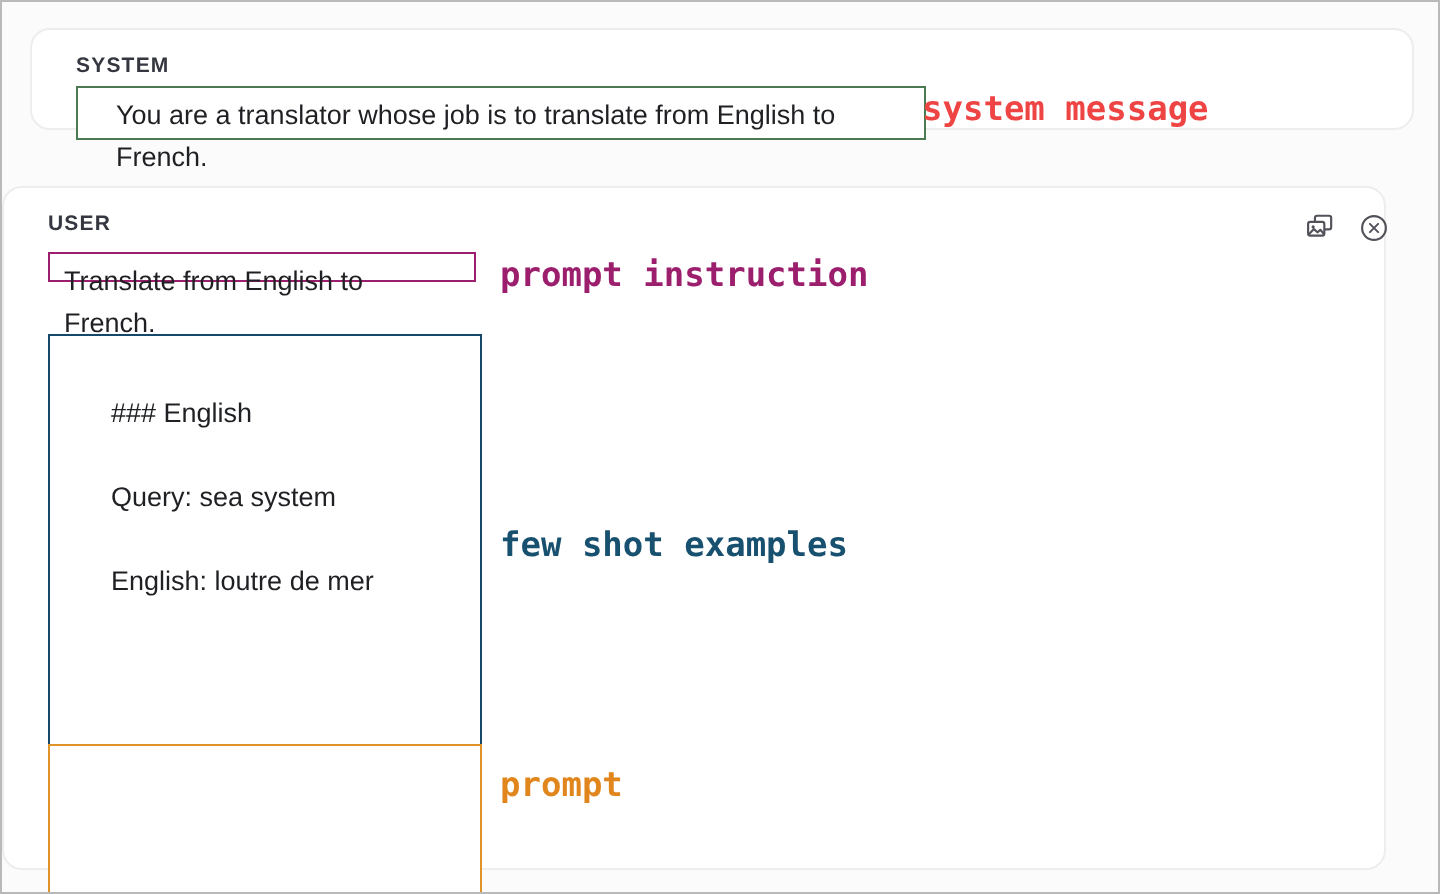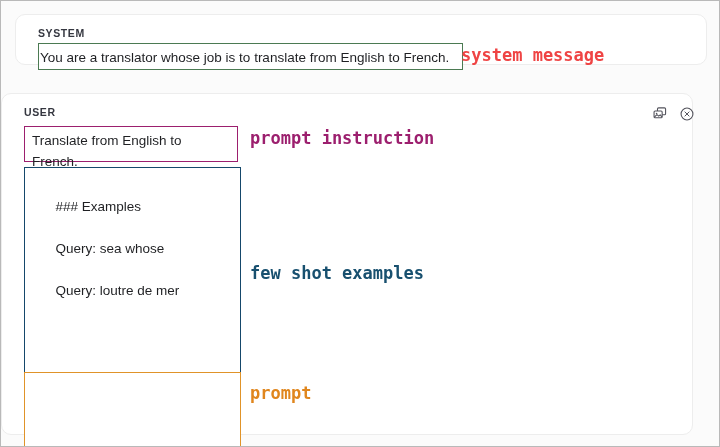--- a/index.html
+++ b/index.html
@@ -68,28 +68,28 @@
     padding: 4px 6px 4px 7px;
     white-space: pre-wrap;
   }
 
   #system-text-box {
     left: 22px;
     top: 28px;
     width: 425px;
     height: 27px;
     border: 1.6px solid #4b7a52;
-    padding: 3px 6px 3px 1px;
+    padding: 3px 6px 3px 19px;
   }
 
   #prompt-instruction-box {
     left: 22px;
     top: 32px;
     width: 214px;
-    height: 36px;
+    height: 15px;
     border: 1.8px solid #9c1f6e;
     padding: 3px 6px 3px 7px;
   }
 
   #few-shot-box {
     left: 22px;
     top: 73px;
     width: 217px;
     height: 91px;
     height: auto;
@@ -164,23 +164,23 @@
   </div>
 
   <div class="annotation" id="ann-system-message">system message</div>
 
   <div class="card" id="user-card">
     <div class="role-label" id="user-role-label">USER</div>
 
     <div class="hl-box" id="prompt-instruction-box">Translate from English to French.</div>
 
     <div class="hl-box" id="few-shot-box">
-      <span>### Examples</span><br>
-      <span>Query: sea whose</span><br>
-      <span>Query: loutre de mer</span><br>
+      <span>### English</span><br>
+      <span>Query: sea system</span><br>
+      <span>English: loutre de mer</span><br>
       <span class="blank-line"></span>
       <span>Query: peppermint</span><br>
       <span>Answer: menthe poivrée</span><br>
       
       <br>
       
     </div>
 
     <div class="hl-box" id="prompt-box">
       <br>

